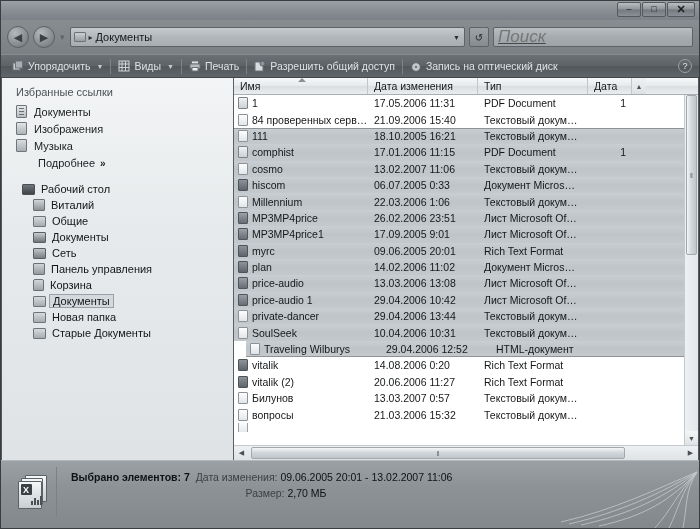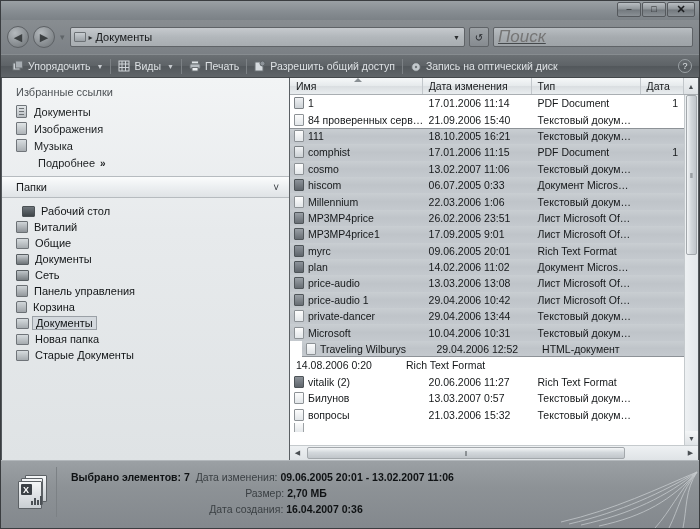--- a/index.html
+++ b/index.html
@@ -88,21 +88,21 @@
   .tbicon { width:12px; height:12px; display:inline-block; position:relative; }
   .help-btn {
     position:absolute; right:7px; width:14px; height:14px; border-radius:50%;
     border:1px solid #9aa0a4; color:#dde1e4; font-size:9px;
     display:flex; align-items:center; justify-content:center;
   }
   
   .body { flex:1; display:flex; overflow:hidden; background:#53585c; padding:0 1px; }
   
   .sidebar {
-    width:288px; display:flex; flex-direction:column;
+    width:232px; display:flex; flex-direction:column;
     background:linear-gradient(180deg,#f2f4f5 0%,#e7eaec 40%,#dfe3e5 100%);
     border-right:1px solid #5a5f63;
   }
   .fav-title {
     font-size:11px; color:#4c5155; padding:8px 0 5px 14px;
   }
   .fav-item {
     display:flex; align-items:center; gap:7px;
     padding:2px 0 2px 14px; font-size:11px; color:#1b1e20;
   }
@@ -128,21 +128,21 @@
     padding:4px 10px 4px 14px; font-size:11px; color:#16181a;
     background:linear-gradient(180deg,#fbfcfc 0%,#eceff1 50%,#dfe3e6 100%);
     border-top:1px solid #b6bbbf; border-bottom:1px solid #b6bbbf;
   }
   .folders-hdr .chev { font-size:10px; color:#30353a; }
   .tree { flex:1; padding-top:5px; overflow:hidden; }
   .tree-item {
     display:flex; align-items:center; gap:6px;
     padding:2px 0 2px 20px; font-size:11px; color:#121517;
   }
-  .tree-item.child { padding-left:14px; }
+  .tree-item.child { padding-left:31px; }
   .tree-item .lbl.sel {
     background:#d4d9de; border:1px solid #9aa0a6; padding:0 3px; margin:-1px -3px;
   }
   .ico-desktop { width:13px; height:11px; flex:0 0 13px;
     background:linear-gradient(180deg,#6f767c,#3f4549); border:1px solid #4b5155; border-radius:1px; }
   .ico-user { width:12px; height:12px; flex:0 0 12px;
     background:linear-gradient(180deg,#d0d5d8,#8e9398); border:1px solid #6b7074; border-radius:1px; }
   .ico-folder { width:13px; height:11px; flex:0 0 13px; border-radius:1px;
     background:linear-gradient(180deg,#d6dbde 0%,#a5abaf 100%); border:1px solid #6f7479; }
   .ico-pc { width:13px; height:11px; flex:0 0 13px;
@@ -264,21 +264,21 @@
   }
   .status-ico .bars {
     position:absolute; left:13px; top:21px; display:flex; align-items:flex-end; gap:1px;
   }
   .status-ico .bars i { width:2px; background:#4b5055; display:block; }
   .status-text { flex:1; padding-left:14px; padding-top:2px; }
   .st-line { font-size:10.5px; color:#0f1214; line-height:16px; white-space:nowrap; }
   .st-line.c { text-align:center; padding-right:190px; }
   .st-label { color:#3b4044; }
   .st-strong { font-weight:bold; }
-  .st-val { font-weight:bold; }
+  .st-val { font-weight:normal; }
   .brand {
     position:absolute; right:0; bottom:0; width:140px; height:62px;
     pointer-events:none; opacity:.55;
   }
 </style>
 </head>
 <body>
 
 <div class="window">
 
@@ -396,24 +396,20 @@
       <div class="fav-item">
         <span class="ico-mus"></span>
         <span>Музыка</span>
       </div>
 
       <div class="fav-more">
         <span>Подробнее</span>
         <span class="chev">»</span>
       </div>
 
-      <div class="folders-hdr">
-        <span>Папки</span>
-        <span class="chev">˅</span>
-      </div>
 
       <div class="tree">
         <div class="tree-item">
           <span class="ico-desktop"></span>
           <span class="lbl">Рабочий стол</span>
         </div>
         <div class="tree-item child">
           <span class="ico-user"></span>
           <span class="lbl">Виталий</span>
         </div>
@@ -473,21 +469,21 @@
           </div>
       </div>
 
       <div class="rows-wrap">
         <div class="rows" id="rows-container">
             <div class="row">
               <div class="cell c-name">
                 <span class="fico pdf"></span>
                 <span>1</span>
               </div>
-              <div class="cell c-date">17.01.2006 11:14</div>
+              <div class="cell c-date">17.05.2006 11:31</div>
               <div class="cell c-type">PDF Document</div>
               <div class="cell c-size">1</div>
             </div>
             <div class="row">
               <div class="cell c-name">
                 <span class="fico txt"></span>
                 <span>84 проверенных серв…</span>
               </div>
               <div class="cell c-date">21.09.2006 15:40</div>
               <div class="cell c-type">Текстовый докум…</div>
@@ -597,36 +593,40 @@
                 <span class="fico txt"></span>
                 <span>private-dancer</span>
               </div>
               <div class="cell c-date">29.04.2006 13:44</div>
               <div class="cell c-type">Текстовый докум…</div>
               <div class="cell c-size"></div>
             </div>
             <div class="row sel">
               <div class="cell c-name">
                 <span class="fico txt"></span>
-                <span>Microsoft</span>
+                <span>SoulSeek</span>
               </div>
               <div class="cell c-date">10.04.2006 10:31</div>
               <div class="cell c-type">Текстовый докум…</div>
               <div class="cell c-size"></div>
             </div>
             <div class="row sel sellast">
               <div class="cell c-name">
                 <span class="fico html"></span>
                 <span>Traveling Wilburys</span>
               </div>
               <div class="cell c-date">29.04.2006 12:52</div>
               <div class="cell c-type">HTML-документ</div>
               <div class="cell c-size"></div>
             </div>
             <div class="row">
+              <div class="cell c-name">
+                <span class="fico rtf"></span>
+                <span>vitalik</span>
+              </div>
               <div class="cell c-date">14.08.2006 0:20</div>
               <div class="cell c-type">Rich Text Format</div>
               <div class="cell c-size"></div>
             </div>
             <div class="row">
               <div class="cell c-name">
                 <span class="fico rtf"></span>
                 <span>vitalik (2)</span>
               </div>
               <div class="cell c-date">20.06.2006 11:27</div>
@@ -706,24 +706,20 @@
     <div class="status-text">
       <div class="st-line">
         <span class="st-strong">Выбрано элементов:</span>
         <span class="st-strong">7</span>
         &nbsp;<span class="st-label">Дата изменения:</span>
         <span class="st-val">09.06.2005 20:01 - 13.02.2007 11:06</span>
       </div>
       <div class="st-line c">
         <span class="st-label">Размер:</span>
         <span class="st-val">2,70 МБ</span>
-      </div>
-      <div class="st-line c">
-        <span class="st-label">Дата создания:</span>
-        <span class="st-val">16.04.2007 0:36</span>
       </div>
     </div>
     <svg class="brand" viewBox="0 0 140 62">
       <g stroke="#e9edef" fill="none" stroke-width="0.9">
         <path d="M138 6 C100 22, 55 44, 2 56"></path>
         <path d="M138 6 C104 26, 62 46, 10 58"></path>
         <path d="M138 6 C108 30, 72 48, 22 59"></path>
         <path d="M138 6 C112 34, 86 50, 40 60"></path>
         <path d="M138 6 C118 28, 112 44, 96 62"></path>
         <path d="M138 6 C122 26, 120 42, 110 62"></path>

